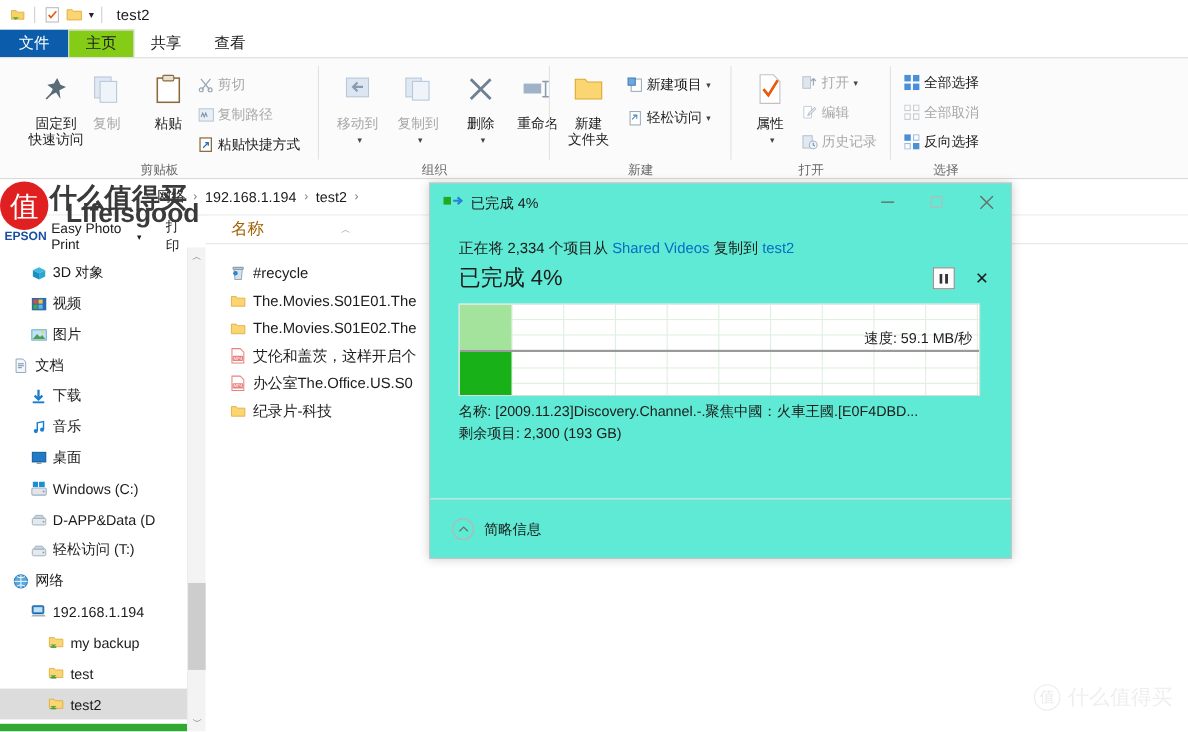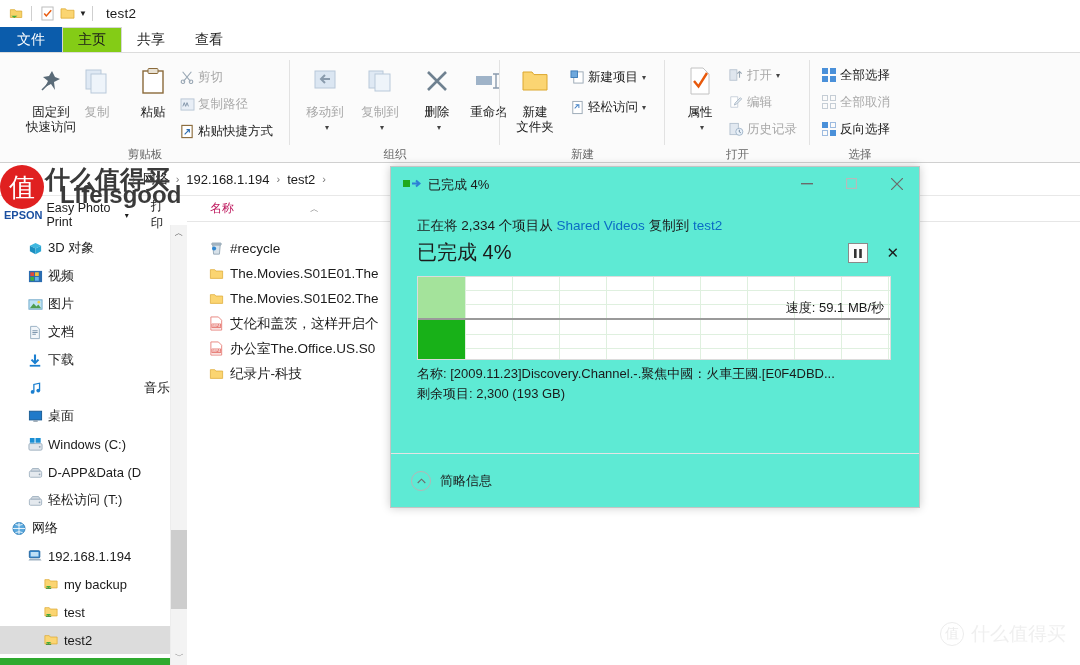--- a/index.html
+++ b/index.html
@@ -85,21 +85,21 @@
     background:#f3f3f3; border-left:1px solid #ededed;
   }
   .navscroll .arrow { height:17px; display:flex; align-items:center; justify-content:center;
                       font-size:9px; color:#555; }
   .navscroll .thumb { position:absolute; left:0; width:17px; background:#cdcdcd; }
 
   
   .filepane { position:absolute; left:187px; top:196px; width:893px; height:469px; background:#fff; }
   .colhdr { position:absolute; left:0; top:0; height:26px; width:100%;
             border-bottom:1px solid #e6e6e6; display:flex; align-items:center; }
-  .colhdr .ctitle { font-size:12px; color:#be185d; padding-left:23px; }
+  .colhdr .ctitle { font-size:15px; color:#a16207; padding-left:23px; }
   .fileitem { height:25px; display:flex; align-items:center; font-size:13.5px; color:#1b1b1b;
               padding-left:16px; white-space:nowrap; }
   .fileitem .fico { width:27px; display:flex; align-items:center; justify-content:center; flex:none;}
 
   
   .dialog {
     position:absolute; left:390px; top:166px; width:530px; height:342px;
     background:#5eead4; border:1px solid #c4c4c4;
     box-shadow: 0 0 9px rgba(0,0,0,.20);
   }
@@ -455,39 +455,39 @@
         <div class="navitem" style="padding-left: 22px;">
           <span class="nico">
             <svg width="15" height="15" viewBox="0 0 16 16">
               <rect x="1" y="3" width="14" height="10" fill="#bfe4f5" stroke="#6fa8c8"></rect>
               <path d="M2 12l4-5 3 3 2-2 3 4z" fill="#4f9e4f"></path>
               <circle cx="11.5" cy="5.5" r="1.4" fill="#f5d24a"></circle>
             </svg>
           </span>
           <span>图片</span>
         </div>
-        <div class="navitem" style="padding-left: 22px;">
+        <div class="navitem" style="padding-left: 6px;">
           <span class="nico">
             <svg width="14" height="15" viewBox="0 0 16 16">
               <path d="M3 1h7l3 3v11H3z" fill="#f2f6fa" stroke="#8fa8bd"></path>
               <path d="M5 6h6M5 8h6M5 10h4" stroke="#6e8aa3" stroke-width="1"></path>
             </svg>
           </span>
           <span>文档</span>
         </div>
         <div class="navitem" style="padding-left: 22px;">
           <span class="nico">
             <svg width="14" height="15" viewBox="0 0 16 16">
               <path d="M8 1v9M4 7l4 4 4-4" stroke="#1a7fd0" stroke-width="2.4" fill="none"></path>
               <rect x="2" y="13" width="12" height="2" fill="#1a7fd0"></rect>
             </svg>
           </span>
           <span>下载</span>
         </div>
-        <div class="navitem" style="padding-left: 22px; justify-content: space-between;">
+        <div class="navitem" style="padding-left: 22px;">
           <span class="nico">
             <svg width="13" height="15" viewBox="0 0 16 16">
               <path d="M6 12V3l7-1.5v9" stroke="#1a7fd0" stroke-width="1.6" fill="none"></path>
               <circle cx="4.4" cy="12.2" r="2.3" fill="#1a7fd0"></circle>
               <circle cx="11.4" cy="10.6" r="2.3" fill="#1a7fd0"></circle>
             </svg>
           </span>
           <span>音乐</span>
         </div>
         <div class="navitem" style="padding-left: 22px;">

